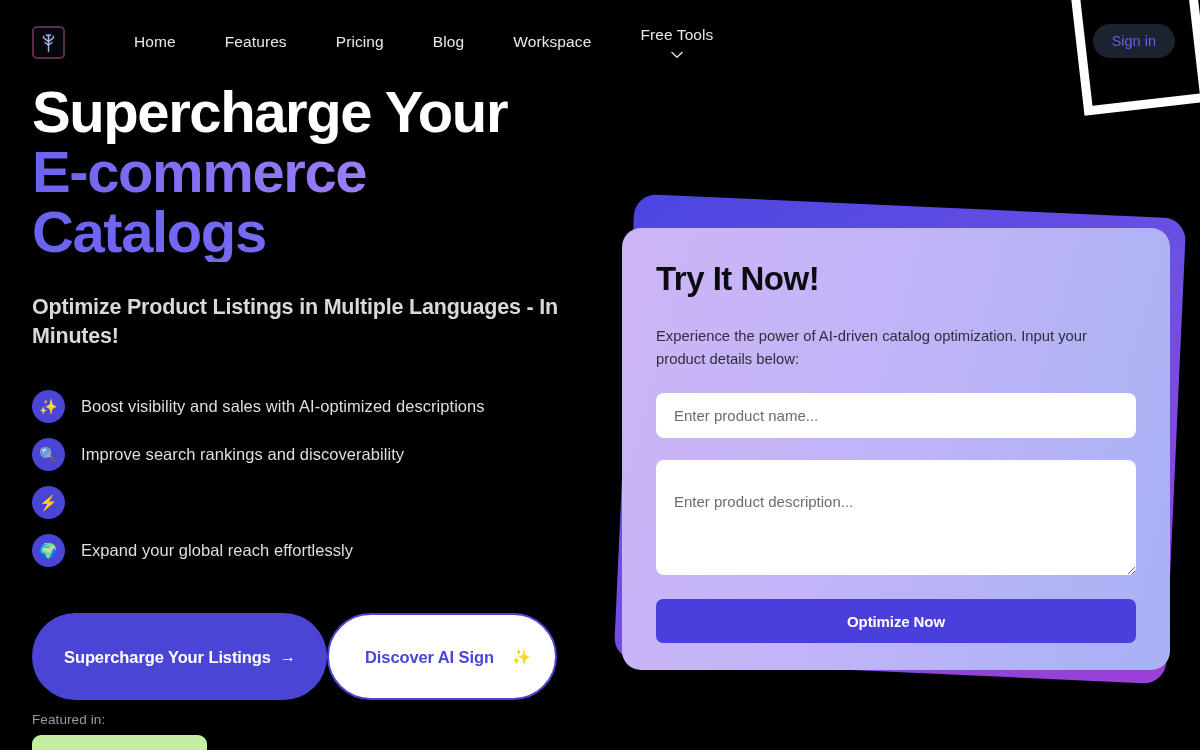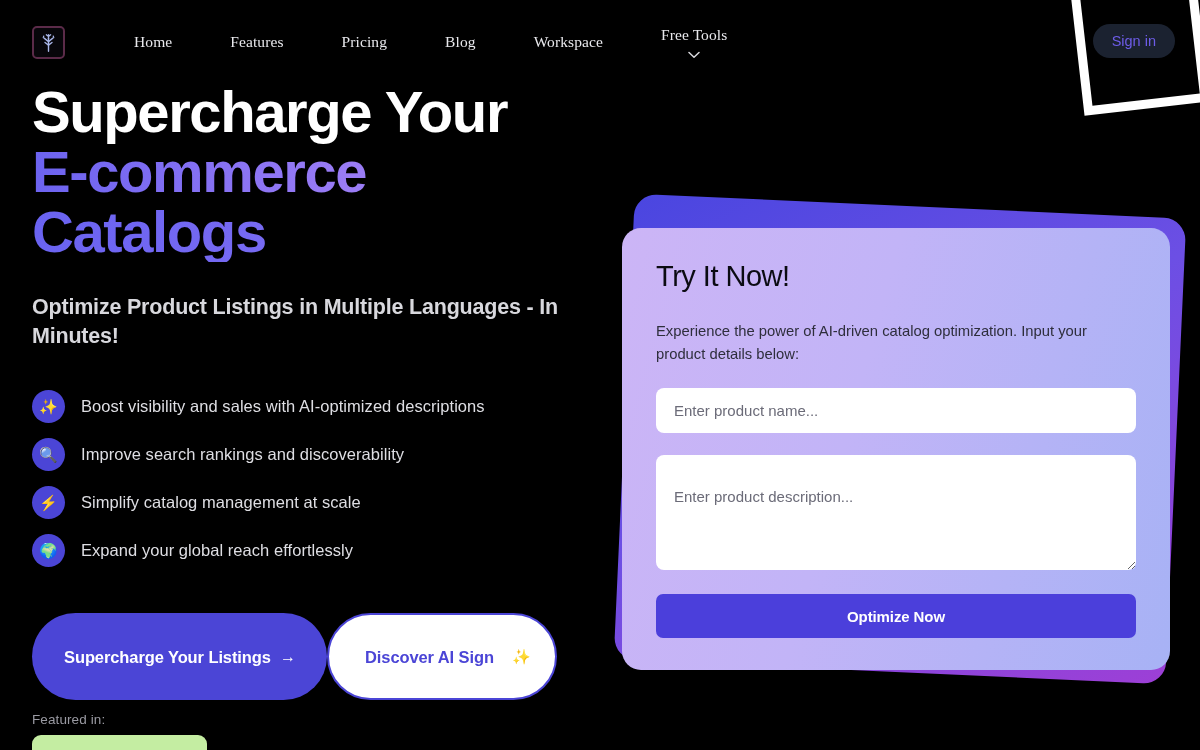--- a/index.html
+++ b/index.html
@@ -35,23 +35,22 @@
     border: 2px solid #5b2b49;
     border-radius: 5px;
     display: flex; align-items: center; justify-content: center;
     background: #07060a;
     flex: none;
   }
   .logo-box svg { display:block; }
 
   .nav-links {
     display: flex; align-items: center;
-    gap: 9px;
+    gap: 0px;
     margin-left: 69px;
-    font-family: Liberation Serif, serif;
   }
   .nav-link {
     color: #e8e8ec;
     font-size: 15.5px;
     letter-spacing: .1px;
     text-decoration: none;
     padding: 6px 0;
     margin-right: 49px;
     white-space: nowrap;
   }
@@ -172,21 +171,21 @@
   }
   .card {
     position: absolute;
     left: 22px; top: 48px;
     width: 548px; height: 442px;
     border-radius: 19px;
     background: linear-gradient(105deg,#ccb5f6 0%,#c2b4f7 42%,#a7b2f5 100%);
     padding: 32px 34px 0 34px;
   }
   .card h2 {
-    font-size: 29px; font-weight: normal; color: #0b0b12;
+    font-size: 33px; font-weight: bold; color: #0b0b12;
     letter-spacing: -.5px;
   }
   .card .desc {
     margin-top: 27px;
     font-size: 14.8px; line-height: 23px;
     color: #2e2e3c;
     max-width: 484px;
   }
   .field {
     display: block;
@@ -262,21 +261,20 @@
       <div class="feature">
         <span class="f-icon">✨</span>
         <span class="f-text">Boost visibility and sales with AI-optimized descriptions</span>
       </div>
       <div class="feature">
         <span class="f-icon">🔍</span>
         <span class="f-text">Improve search rankings and discoverability</span>
       </div>
       <div class="feature">
         <span class="f-icon">⚡</span>
-        <span class="f-text">Simplify catalog management at scale</span>
       </div>
       <div class="feature">
         <span class="f-icon">🌍</span>
         <span class="f-text">Expand your global reach effortlessly</span>
       </div>
     </div>
 
     <div class="ctas">
       <button class="cta-primary">
         <span class="label">Supercharge Your Listings</span>

